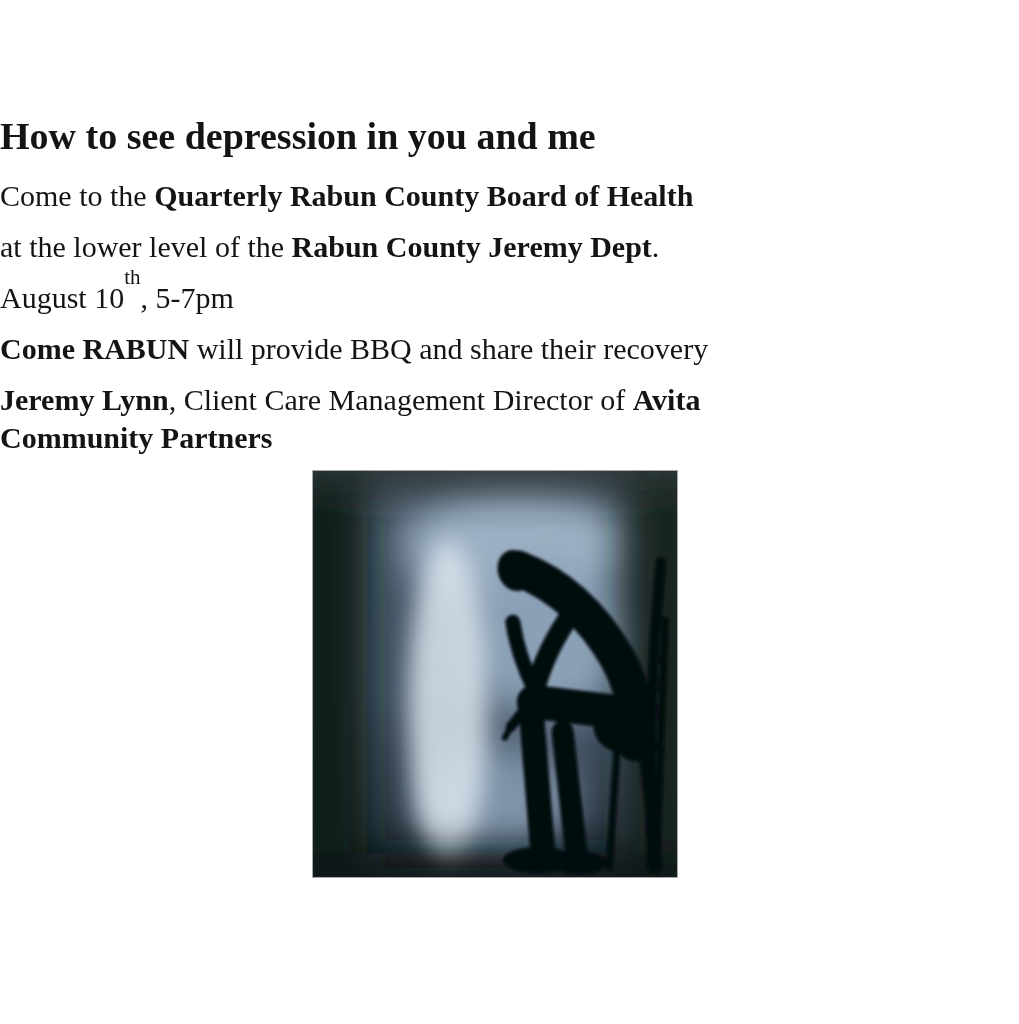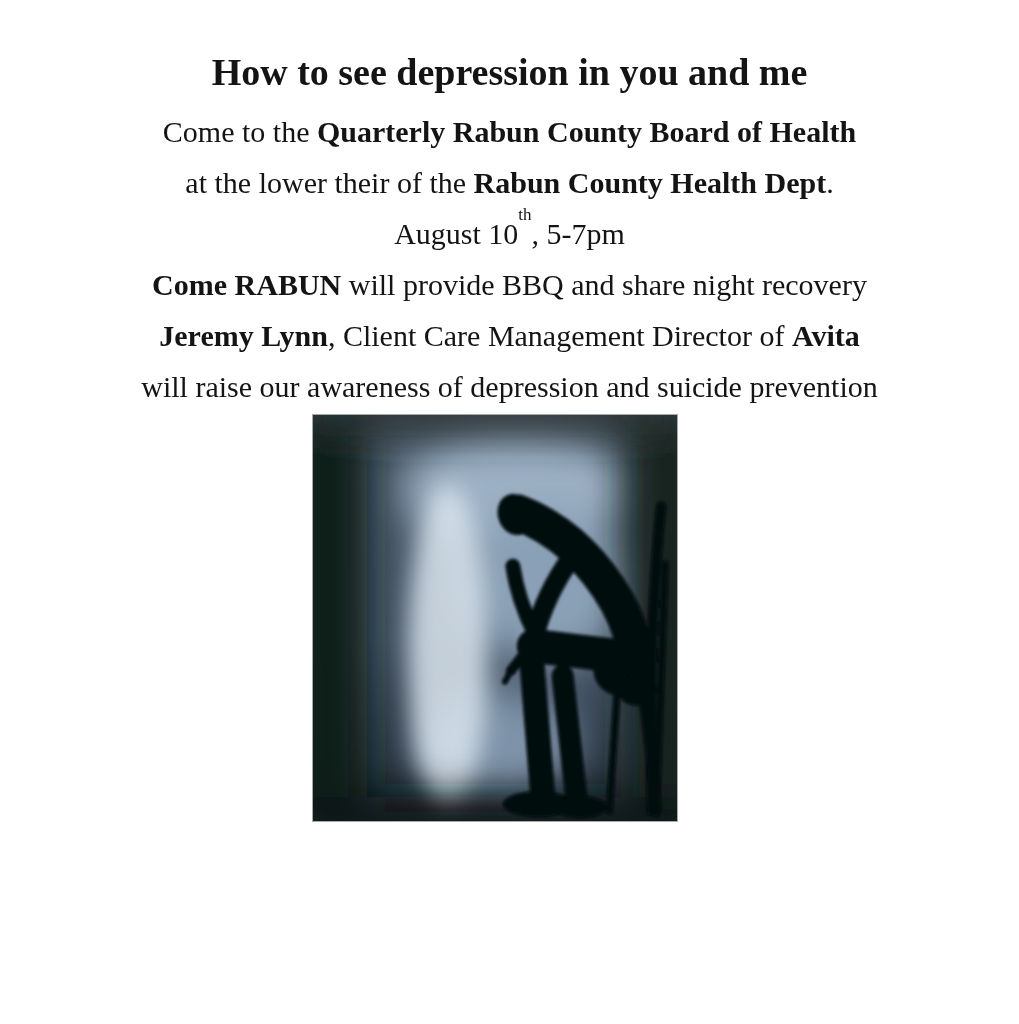--- a/index.html
+++ b/index.html
@@ -6,41 +6,41 @@
   .flyer {
     position: relative;
     width: 1019px;
     height: 1024px;
     background: #ffffff;
     overflow: hidden;
     font-family: "Liberation Serif", "DejaVu Serif", serif;
     color: #141414;
   }
   .content {
-    padding-top: 51px;
-    text-align: center;
+    padding-top: 115px;
+    text-align: left;
   }
   h1.title {
     font-size: 38px;
     line-height: 42px;
     font-weight: bold;
     margin: 0 0 20px 0;
     letter-spacing: 0px;
   }
   p.line {
     font-size: 30px;
     line-height: 38px;
     margin: 0 0 13px 0;
     font-family: Liberation Serif, serif;
   }
   p.line b { font-weight: bold; }
   p.speaker-line { }
   p.purpose-line { margin-bottom: 8px; }
   sup.ordinal {
-    font-size: 17px;
+    font-size: 21px;
     line-height: 0;
     position: relative;
     top: -13px;
   }
   .photo-frame {
     display: block;
     margin: 0 0 0 312px;
     width: 366px;
     height: 408px;
     box-sizing: border-box;
@@ -52,30 +52,29 @@
 </head>
 <body>
 
 <div class="flyer">
   <div class="content">
 
     <h1 class="title">How to see depression in you and me</h1>
 
     <p class="line"><span>Come to the </span><b>Quarterly Rabun County Board of Health</b></p>
 
-    <p class="line"><span>at the lower their of the </span><b>Rabun County Health Dept</b><span>.</span></p>
+    <p class="line"><span>at the lower level of the </span><b>Rabun County Jeremy Dept</b><span>.</span></p>
 
 
     <p class="line"><span>August 10</span><sup class="ordinal">th</sup><span>, 5-7pm</span></p>
 
-    <p class="line"><b>Come RABUN</b><span> will provide BBQ and share night recovery</span><br></p>
+    <p class="line"><b>Come RABUN</b><span> will provide BBQ and share their recovery</span><br></p>
 
-    <p class="line speaker-line"><b>Jeremy Lynn</b><span>, Client Care Management Director of </span><b>Avita</b><br></p>
+    <p class="line speaker-line"><b>Jeremy Lynn</b><span>, Client Care Management Director of </span><b>Avita</b><br><b>Community Partners</b></p>
 
-    <p class="line purpose-line">will raise our awareness of depression and suicide prevention</p>
 
     <div class="photo-frame">
       <svg viewBox="0 0 366 408" width="364" height="406" preserveAspectRatio="none" aria-hidden="true">
         <defs>
           <filter id="blurL" x="-60%" y="-60%" width="220%" height="220%">
               <feGaussianBlur stdDeviation="20"></feGaussianBlur>
             </filter>
           <filter id="blurM" x="-60%" y="-60%" width="220%" height="220%">
               <feGaussianBlur stdDeviation="11"></feGaussianBlur>
             </filter>

